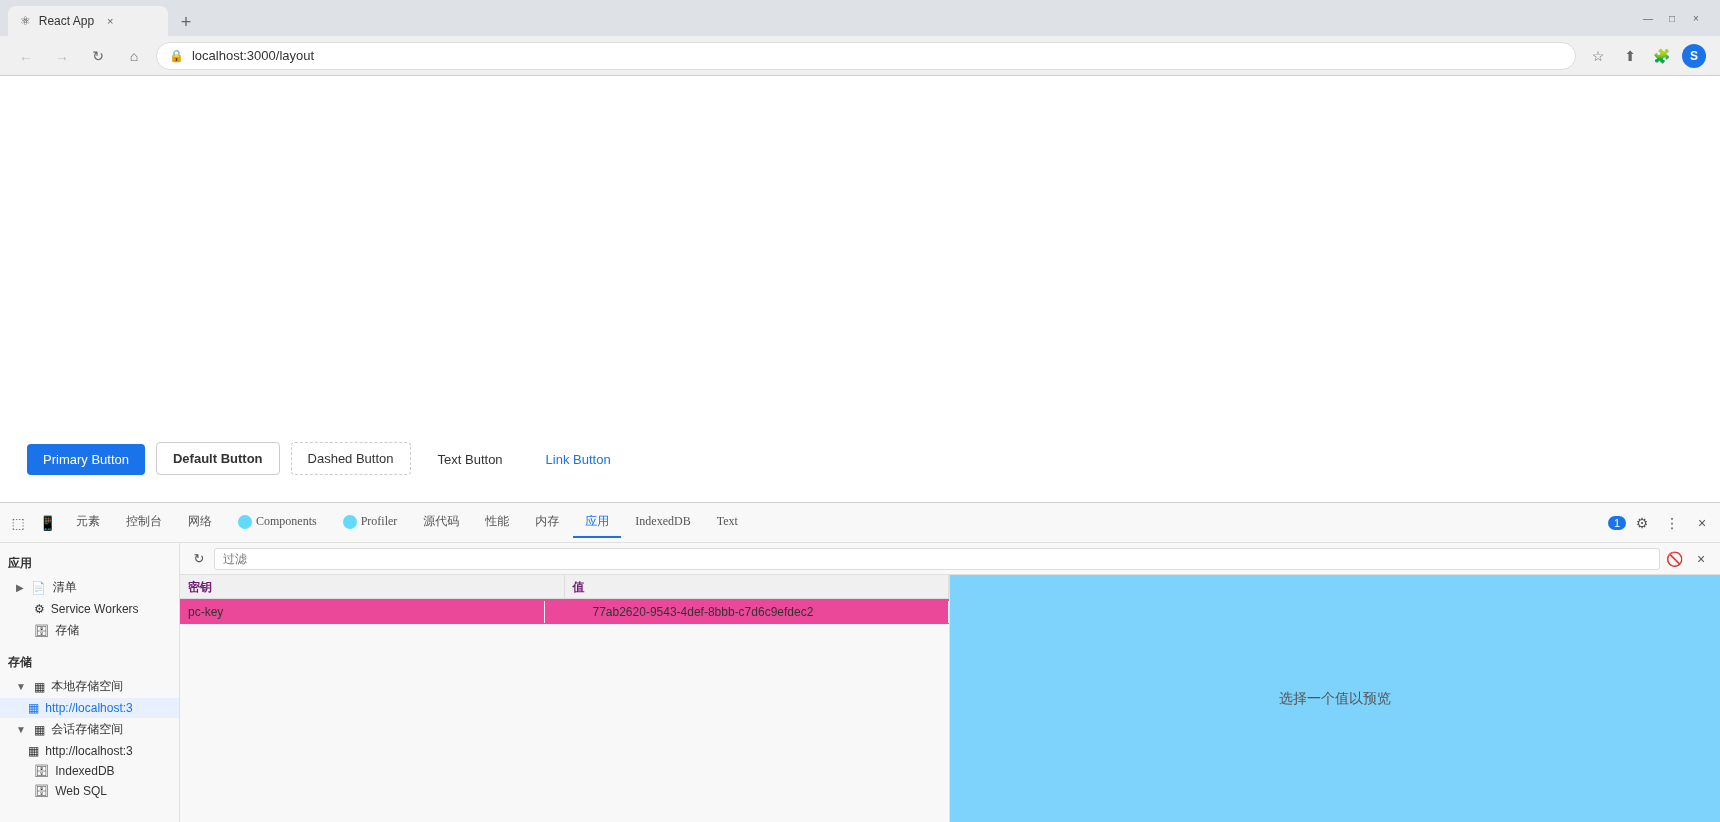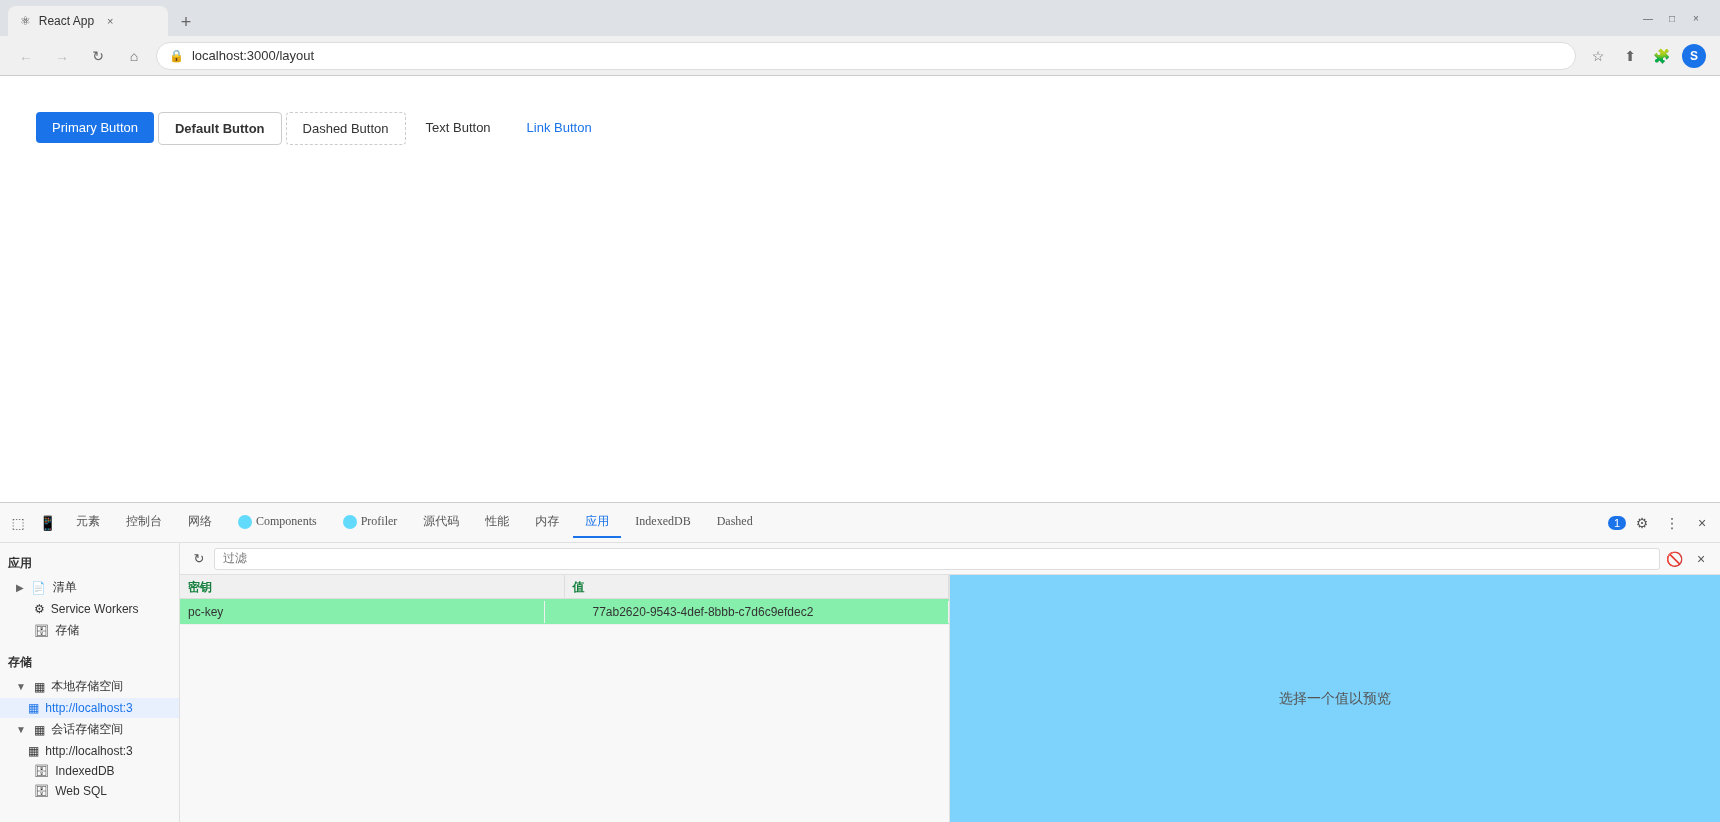--- a/index.html
+++ b/index.html
@@ -29,21 +29,21 @@
     .url-icon { color: #888; font-size: 12px; }
     .url-text { font-size: 13px; color: #333; flex: 1; }
     .toolbar-right { display: flex; gap: 4px; align-items: center; }
     .toolbar-btn { width: 28px; height: 28px; display: flex; align-items: center; justify-content: center; border-radius: 50%; cursor: pointer; color: #666; font-size: 14px; }
     .avatar { width: 24px; height: 24px; border-radius: 50%; background: #1a73e8; display: flex; align-items: center; justify-content: center; color: white; font-size: 12px; font-weight: bold; cursor: pointer; }
 
     
     .main-area { flex: 1; display: flex; flex-direction: column; background: white; overflow: hidden; }
 
     
-    .page-content { flex: 1; background: white; padding: 36px; display: flex; gap: 4px; align-items: flex-start; overflow: hidden; }
+    .page-content { flex: 1; background: white; padding: 27px; display: flex; gap: 11px; align-items: flex-end; overflow: hidden; }
     .btn-primary { background: #1a73e8; color: white; border: none; padding: 8px 16px; border-radius: 4px; font-size: 13px; cursor: pointer; }
     .btn-default { background: white; color: #333; border: 1px solid #ccc; padding: 8px 16px; border-radius: 4px; font-size: 13px; cursor: pointer; font-weight: bold; }
     .btn-dashed { background: white; color: #333; border: 1px dashed #ccc; padding: 8px 16px; border-radius: 4px; font-size: 13px; cursor: pointer; }
     .btn-text { background: none; color: #333; border: none; padding: 8px 16px; border-radius: 4px; font-size: 13px; cursor: pointer; }
     .btn-link { background: none; color: #1a73e8; border: none; padding: 8px 16px; border-radius: 4px; font-size: 13px; cursor: pointer; text-decoration: none; }
 
     
     .devtools { height: 320px; background: #f8f8f8; border-top: 1px solid #ccc; display: flex; flex-direction: column; }
     .devtools-toolbar { height: 40px; background: #f8f8f8; border-bottom: 1px solid #e0e0e0; display: flex; align-items: center; padding: 0 4px; gap: 2px; }
     .devtools-icon-btn { width: 28px; height: 28px; display: flex; align-items: center; justify-content: center; border-radius: 4px; cursor: pointer; color: #555; font-size: 14px; }
@@ -60,31 +60,31 @@
     .sidebar-section-title { font-weight: bold; color: #333; padding: 4px 8px; }
     .sidebar-item { display: flex; align-items: center; gap: 6px; padding: 3px 8px 3px 16px; cursor: pointer; color: #333; }
     .sidebar-item.active { background: #e8f0fe; color: #1a73e8; }
     .sidebar-item.indented { padding-left: 28px; }
     .sidebar-expand { font-size: 10px; color: #666; margin-right: 2px; }
 
     
     .devtools-panel { flex: 1; display: flex; flex-direction: column; overflow: hidden; }
     .panel-toolbar { height: 32px; background: #f8f8f8; border-bottom: 1px solid #e0e0e0; display: flex; align-items: center; padding: 0 8px; gap: 4px; }
     .refresh-btn { width: 22px; height: 22px; display: flex; align-items: center; justify-content: center; cursor: pointer; color: #555; font-size: 13px; border-radius: 3px; }
-    .filter-input { flex: 1; height: 22px; border: 1px solid #ddd; border-radius: 3px; padding: 0 8px; font-size: 12px; background: white; color: #333; outline: none; font-family: Liberation Mono, monospace; }
+    .filter-input { flex: 1; height: 22px; border: 1px solid #ddd; border-radius: 3px; padding: 0 8px; font-size: 12px; background: white; color: #333; outline: none; }
     .clear-btn { width: 22px; height: 22px; display: flex; align-items: center; justify-content: center; cursor: pointer; color: #555; font-size: 14px; border-radius: 3px; }
     .panel-content { flex: 1; display: flex; overflow: hidden; }
 
     
     .data-table { flex: 1; display: flex; flex-direction: column; overflow: hidden; border-right: 1px solid #e0e0e0; max-width: 50%; }
     .table-header { display: flex; background: #f0f0f0; border-bottom: 1px solid #ddd; height: 24px; }
-    .table-header-cell { padding: 4px 8px; font-size: 12px; font-weight: 600; color: #15803d; border-right: 1px solid #ddd; }
+    .table-header-cell { padding: 4px 8px; font-size: 12px; font-weight: 600; color: #701a75; border-right: 1px solid #ddd; }
     .table-header-cell.key { flex: 1; }
     .table-header-cell.val { flex: 1; }
-    .table-row { display: flex; border-bottom: 1px solid #f0f0f0; height: 26px; align-items: center; background: #86efac; }
+    .table-row { display: flex; border-bottom: 1px solid #f0f0f0; height: 26px; align-items: center; background: #ec4899; }
     .table-cell { padding: 4px 8px; font-size: 12px; color: #333; border-right: 1px solid #f0f0f0; overflow: hidden; text-overflow: ellipsis; white-space: nowrap; }
     .table-cell.key { flex: 1; }
     .table-cell.val { flex: 1; padding-left: 48px; }
 
     
     .preview-panel { flex: 1; display: flex; align-items: center; justify-content: center; background: #7dd3fc; }
     .preview-text { font-size: 14px; color: #555; }
   </style>
 </head>
 <body>
@@ -165,21 +165,21 @@
         <div class="devtools-tab">
           <span>内存</span>
         </div>
         <div class="devtools-tab active">
           <span>应用</span>
         </div>
         <div class="devtools-tab">
           <span>IndexedDB</span>
         </div>
         <div class="devtools-tab">
-          <span>Dashed</span>
+          <span>Text</span>
         </div>
         <div class="devtools-right">
           <span class="badge">1</span>
           <div class="devtools-icon-btn">⚙</div>
           <div class="devtools-icon-btn">⋮</div>
           <div class="devtools-icon-btn">×</div>
         </div>
       </div>
 
       <div class="devtools-body">

